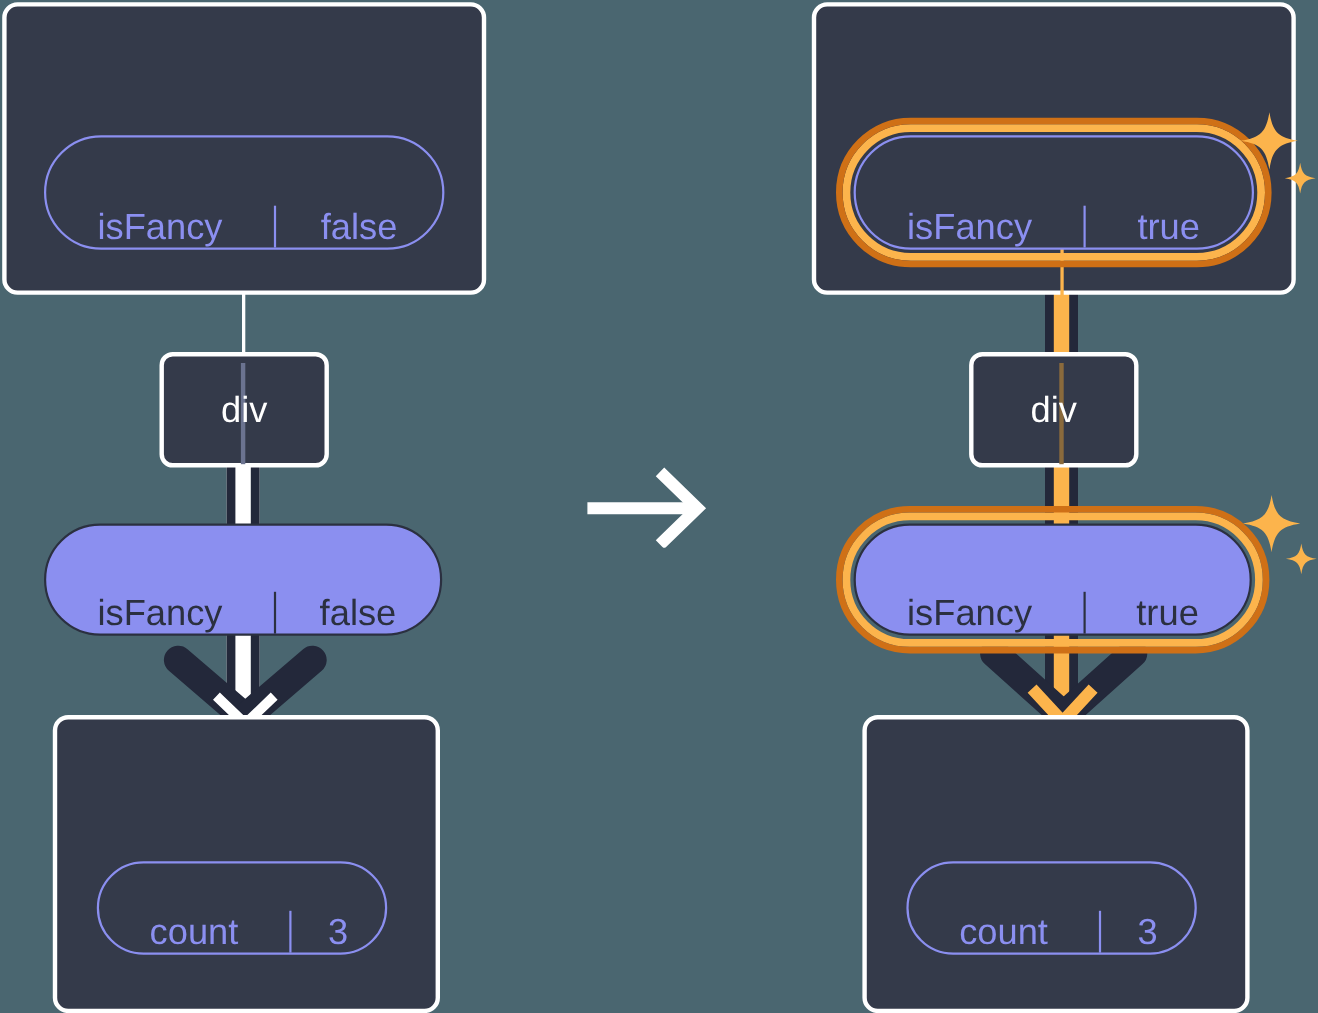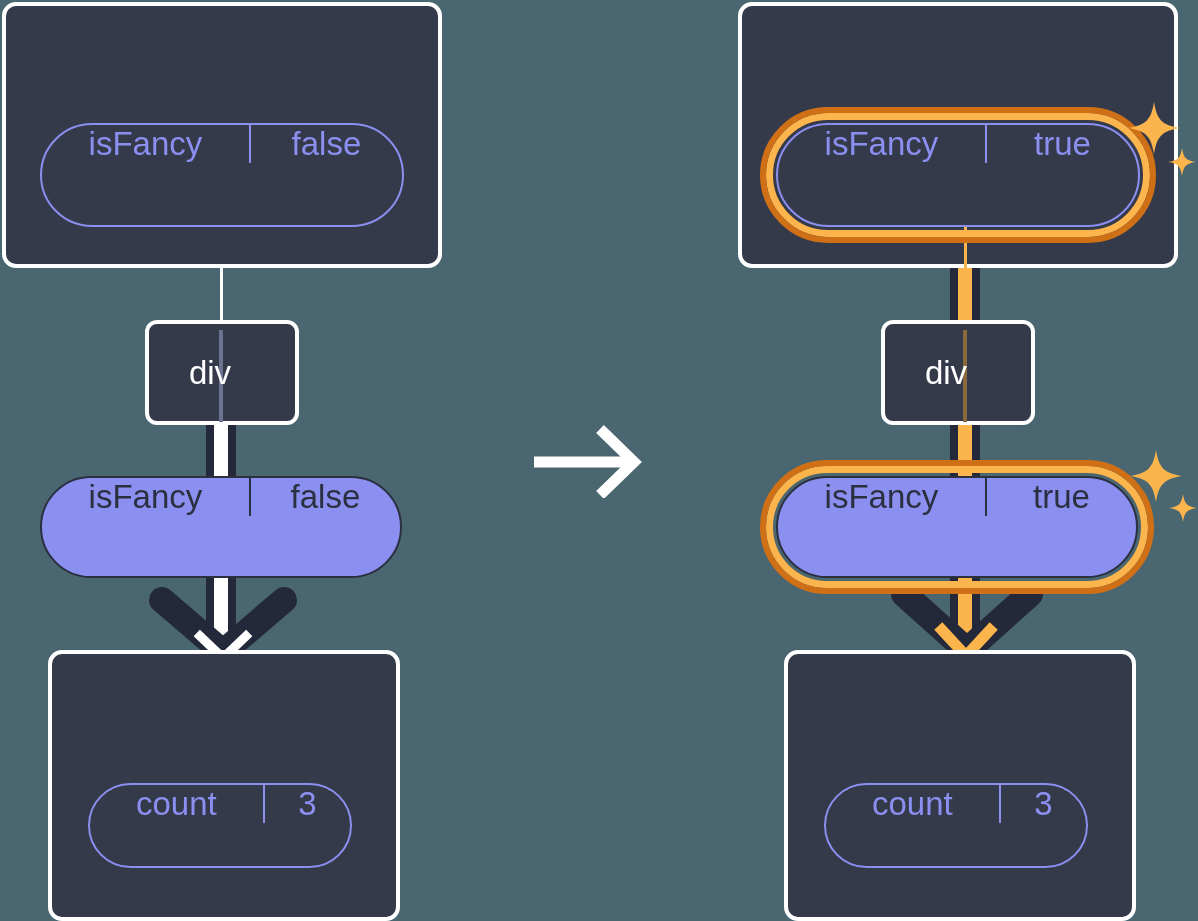--- a/index.html
+++ b/index.html
@@ -40,31 +40,31 @@
     color: #ffffff;
     font-size: 35px;
     letter-spacing: .2px;
     white-space: nowrap;
   }
   .card-app    { left: 2px;  top: 2px;  width: 440px; height: 266px; }
   .card-div    { left: 145px;top: 320px;width: 154px; height: 105px; border-radius: 12px; }
   .card-count  { left: 48px; top: 650px;width: 352px; height: 271px; }
   .div-label {
     position: absolute;
-    left: 133px; top: 320px; width: 154px; height: 105px;
+    left: 145px; top: 320px; width: 154px; height: 105px;
     display: flex; align-items: center; justify-content: center;
     color: #ffffff; font-size: 33px; z-index: 7; pointer-events: none;
   }
 
   
   .pill {
     position: absolute;
     box-sizing: border-box;
     display: flex;
-    align-items: flex-start;
+    align-items: flex-end;
     z-index: 8;
   }
   .pill-key, .pill-val {
     display: flex; align-items: center; justify-content: center;
     font-size: 33px; white-space: nowrap;
   }
   
   .pill-ghost {
     border: 2px solid #8b8ff0;
     border-radius: 999px;

